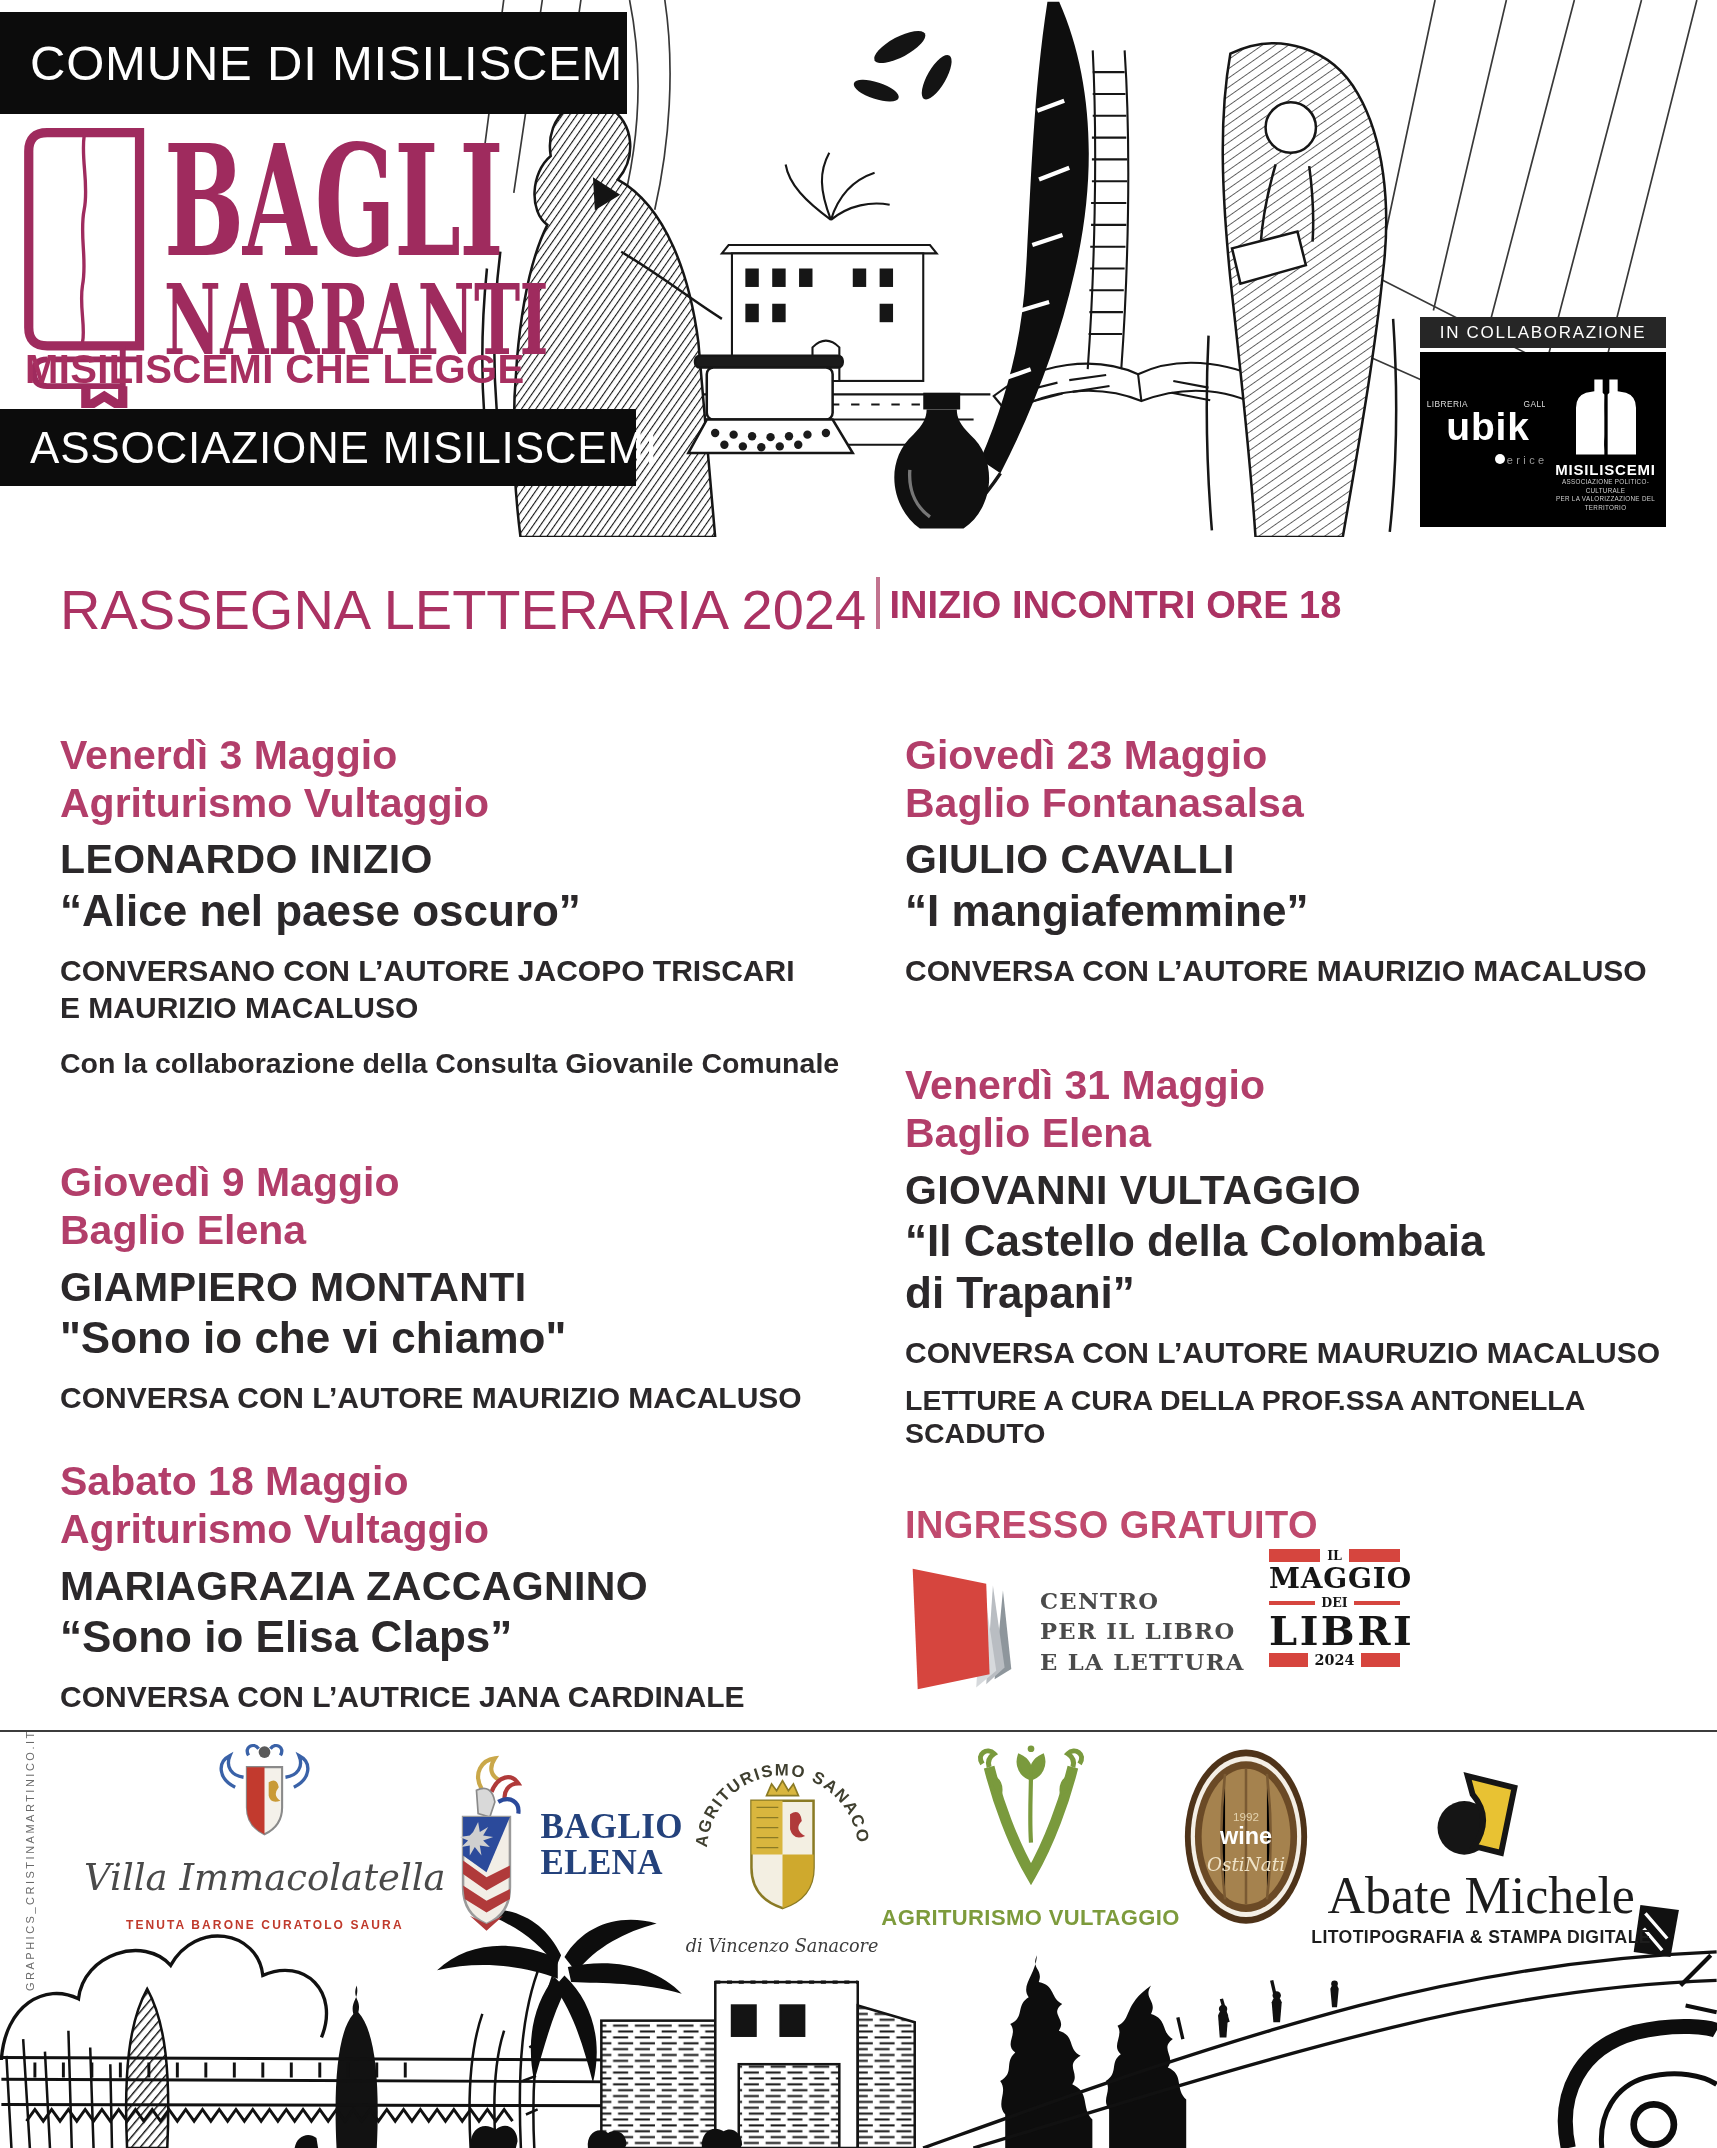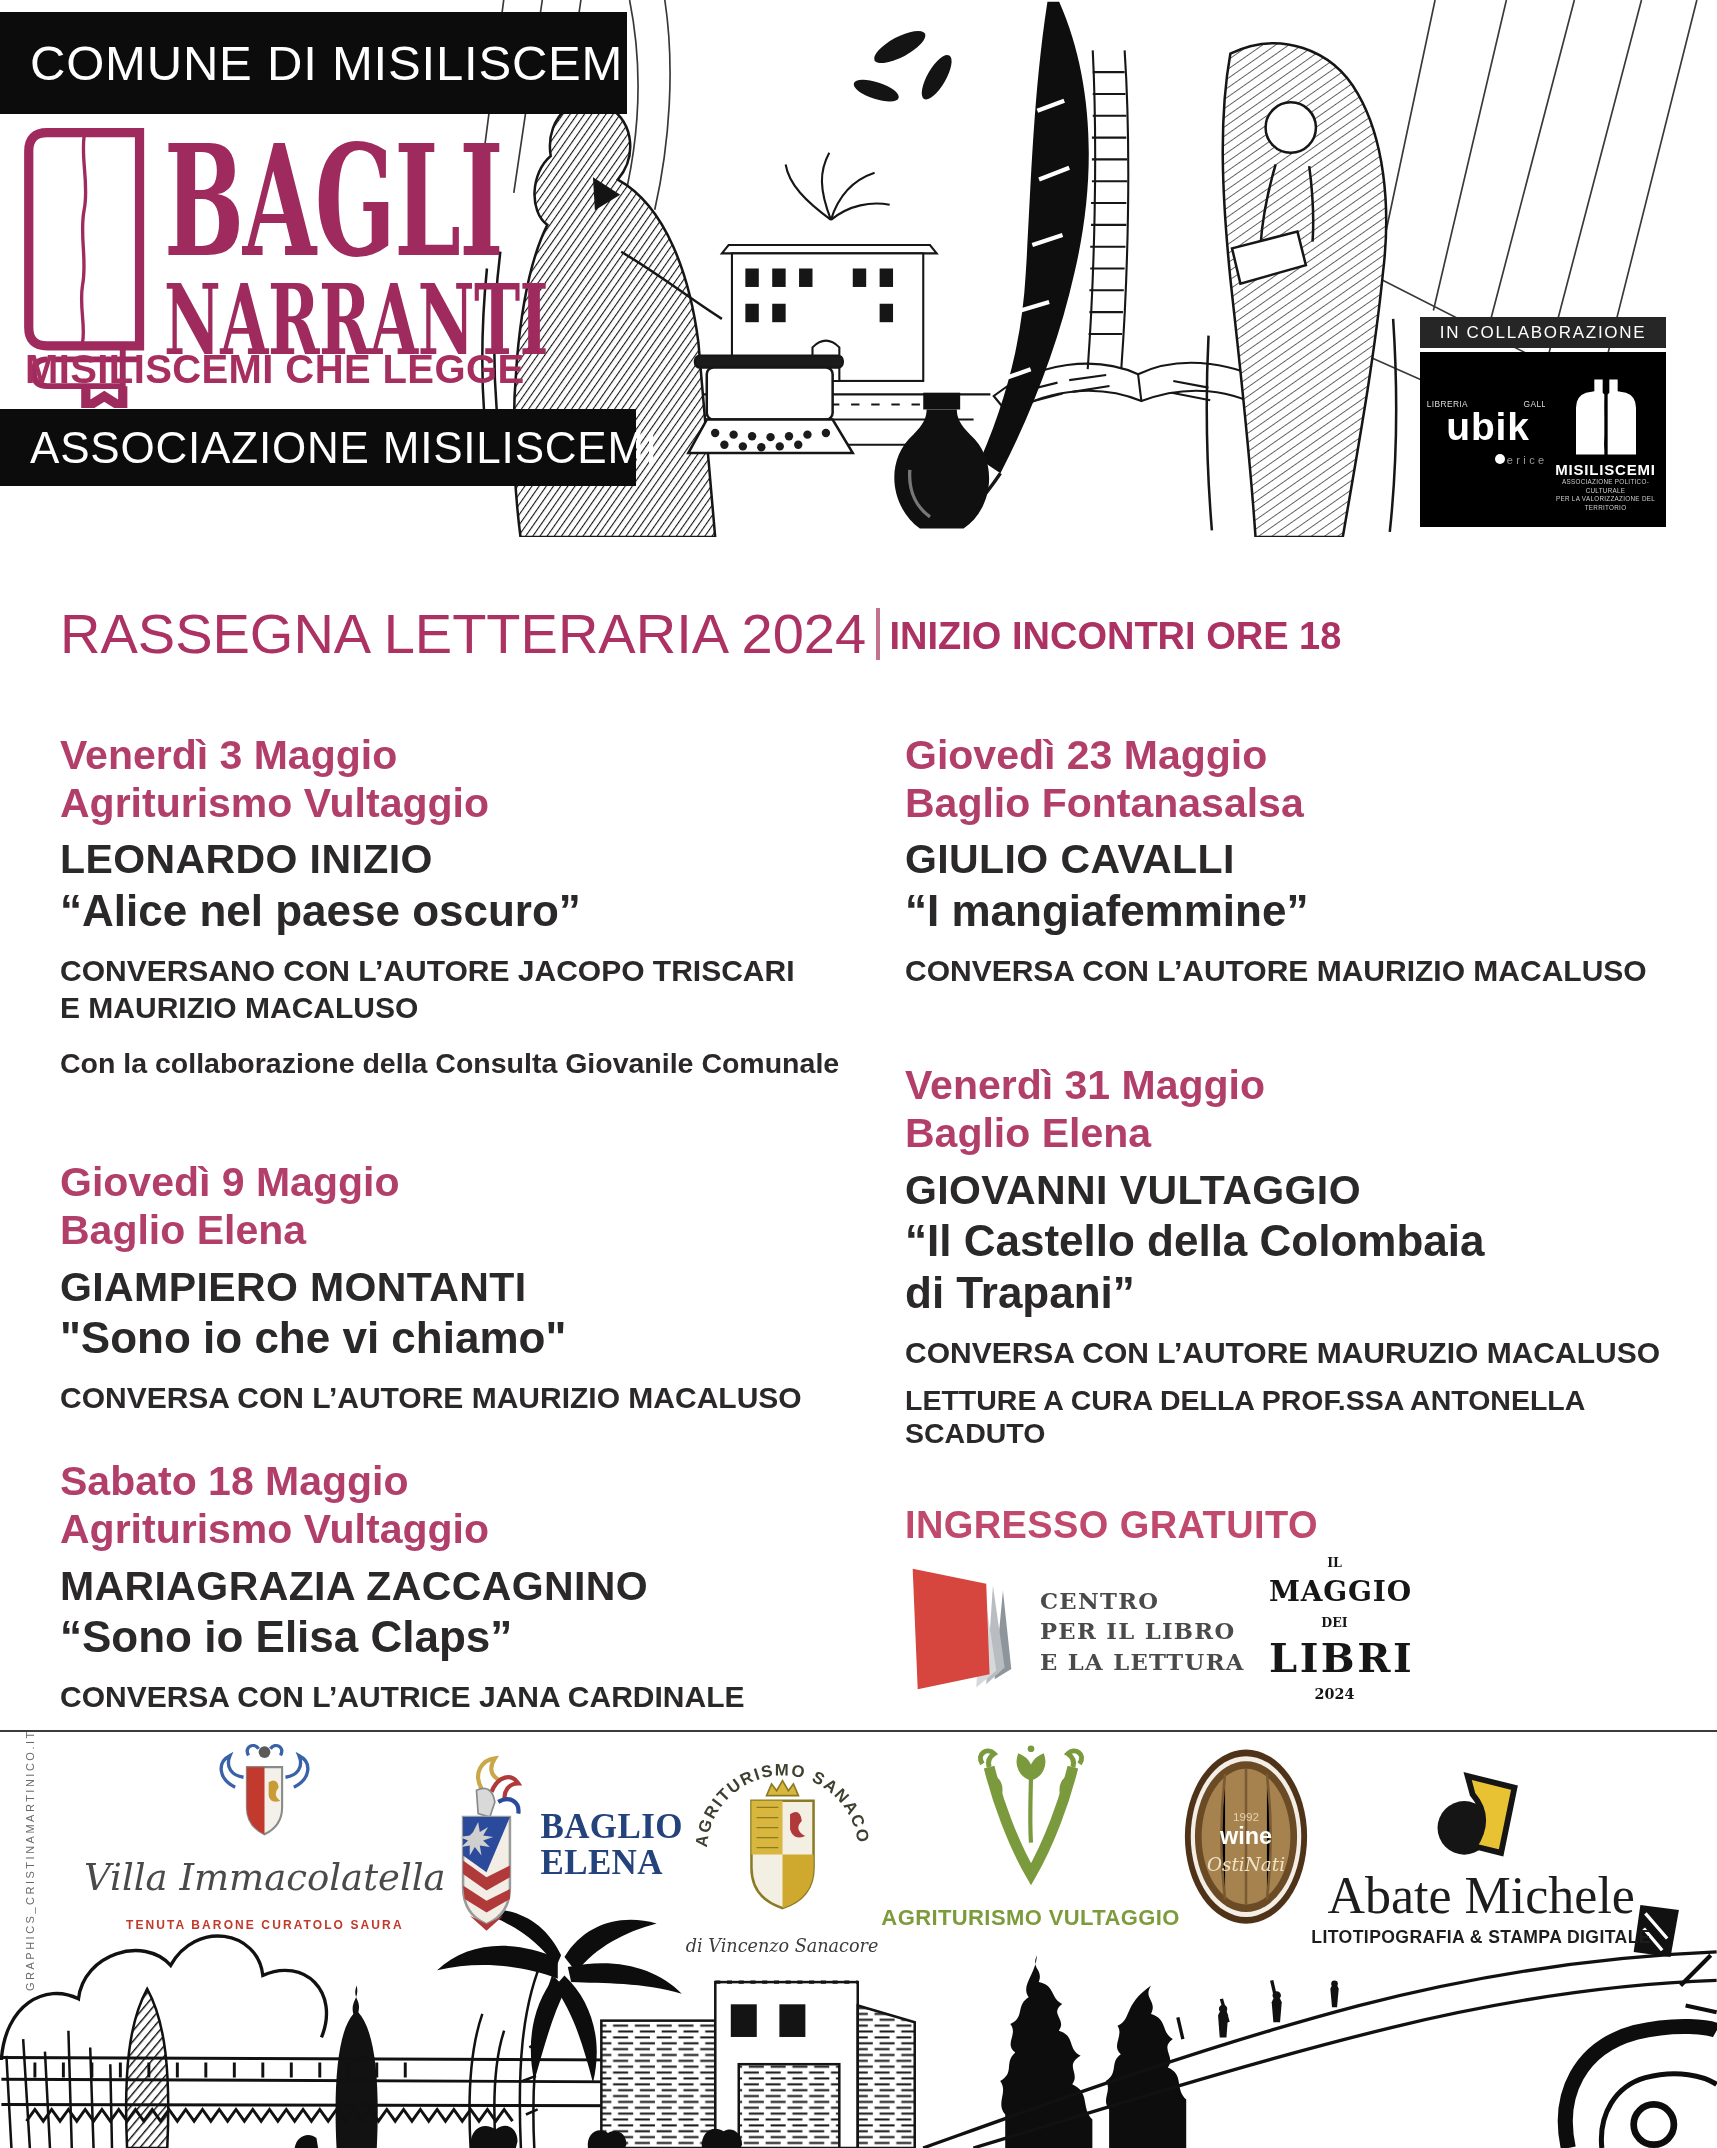--- a/index.html
+++ b/index.html
@@ -29,21 +29,21 @@
   .ubik-top{display:flex;justify-content:space-between;font-size:8.4px;color:#ddd;
             padding:47px 6.7px 0 6.7px;letter-spacing:0.4px;}
   .ubik-name{font-size:39px;font-weight:800;text-align:center;line-height:.9;letter-spacing:0.8px;}
   .ubik-sub{text-align:right;color:#9a9a9a;font-size:11px;letter-spacing:3.4px;padding-right:8.4px;margin-top:10px;padding-left:36px;}
   .ubik-dot{display:inline-block;width:10px;height:10px;border-radius:50%;background:#fff;margin-right:1.7px;}
   #misi-box{text-align:center;}
   .misi-name{font-size:15px;font-weight:800;letter-spacing:0.8px;margin-top:3.4px;}
   .misi-sub{font-size:6.3px;color:#cfcfcf;line-height:1.35;letter-spacing:0.3px;}
 
   
-  #title-row{left:60px;top:577px;display:flex;align-items:center;gap:10px;margin-top:24px;}
+  #title-row{left:60px;top:577px;display:flex;gap:10px;}
   #title-main{font-size:56px;font-weight:500;color:#ab3263;letter-spacing:0;white-space:nowrap;}
   #title-divider{width:3.4px;height:52px;background:#c2738f;}
   #title-sub{font-size:38px;font-weight:700;color:#ab3263;margin-top:6.7px;white-space:nowrap;}
 
   
   .col{width:822px;}
   #col-left{left:60px;top:732px;}
   #col-right{left:905px;top:732px;}
   .ev-date,.ev-venue{font-size:41px;font-weight:700;color:#b23e6a;line-height:1.16;}
   .ev-author{font-size:41px;font-weight:600;color:#2b282a;line-height:1.2;margin-top:8.4px;letter-spacing:0.4px;}
@@ -53,21 +53,21 @@
   .ev-note{font-size:28.5px;font-weight:600;color:#2b282a;line-height:1.3;margin-top:18.5px;}
   .gap-92{margin-top:77px;} .gap-50{margin-top:42px;} .gap-87{margin-top:73px;}
   #letture{font-size:28.5px;font-weight:700;color:#2b282a;margin-top:13.4px;}
   #ingresso{font-size:38px;font-weight:600;color:#c04a6e;margin-top:54px;letter-spacing:0.4px;}
 
   
   #cepell{left:906px;top:1562px;display:flex;align-items:flex-start;gap:17px;}
   .cepell-text{font-family:"DejaVu Serif",serif;font-size:22.7px;font-weight:600;color:#4a4a4a;
                letter-spacing:1.3px;line-height:1.35;margin-top:23.5px;}
   #maggio{left:1269px;top:1548px;width:131px;text-align:center;color:#161616;}
-  .mg-row{display:flex;align-items:center;justify-content:center;gap:6.7px;flex-direction:column;}
+  .mg-row{display:flex;align-items:center;justify-content:center;gap:6.7px;}
   .mg-bar{background:#d6453e;height:13.4px;flex:1;}
   .mg-line{background:#d6453e;height:4.2px;flex:1;}
   .mg-il{font-size:12.6px;font-weight:800;font-family:"DejaVu Serif",serif;}
   .mg-maggio{font-size:28px;font-weight:800;font-family:"DejaVu Serif",serif;letter-spacing:0.8px;line-height:1.15;}
   .mg-dei{font-size:12.6px;font-weight:800;font-family:"DejaVu Serif",serif;}
   .mg-libri{font-size:40px;font-weight:800;font-family:"DejaVu Serif",serif;letter-spacing:2.5px;line-height:1.05;}
   .mg-year{font-size:14.3px;font-weight:800;font-family:"DejaVu Serif",serif;}
 
   
   #rule{left:0;top:1730px;width:1718px;height:1.7px;background:#3c3c3c;}

